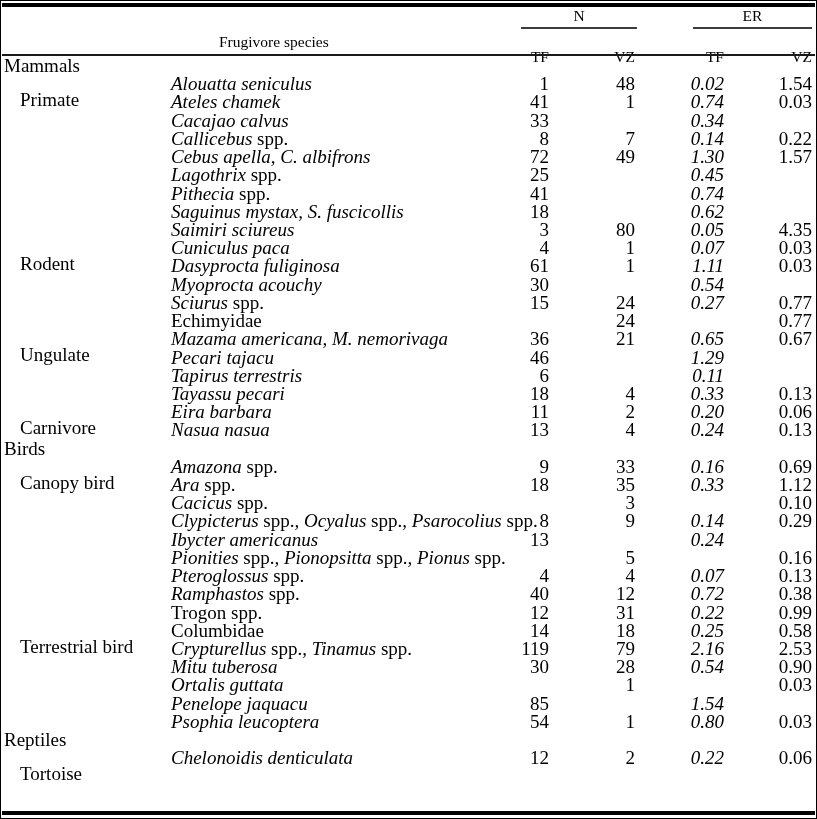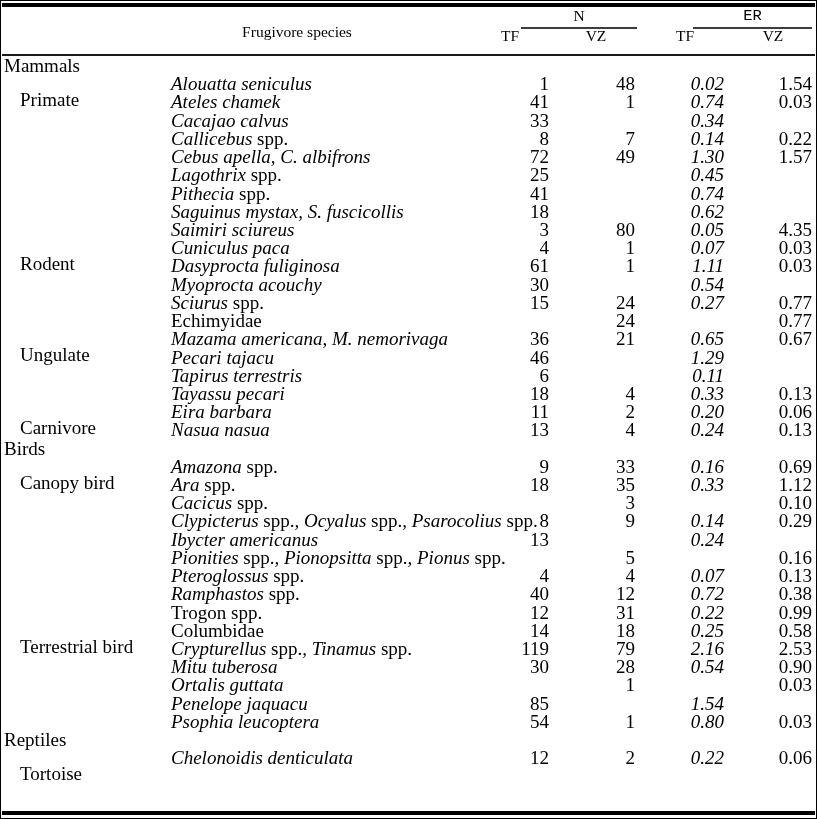--- a/index.html
+++ b/index.html
@@ -45,23 +45,23 @@
 
   
   .hdr {
     position: absolute;
     font-size: 15.5px;
     line-height: 16px;
     white-space: nowrap;
   }
   .hdr-group   { top: 7px;  text-align: center; }
   .hdr-n       { left: 520px; width: 116px; }
-  .hdr-er      { left: 692px; width: 119px; font-family: Liberation Mono, monospace; }
-  .hdr-sub     { top: 27px; text-align: center; }
-  .hdr-species { top: 23px; left: 218px; width: 156px; text-align: center; }
+  .hdr-er      { left: 692px; width: 119px; }
+  .hdr-sub     { top: 48px; text-align: right; }
+  .hdr-species { top: 33px; left: 218px; width: 156px; }
 
   .col-n-tf  { left: 470px; width: 78px; }
   .col-n-vz  { left: 556px; width: 78px; }
   .col-er-tf { left: 645px; width: 78px; }
   .col-er-vz { left: 733px; width: 78px; }
 
   
   #rows {
     position: absolute;
     top: 56px;

